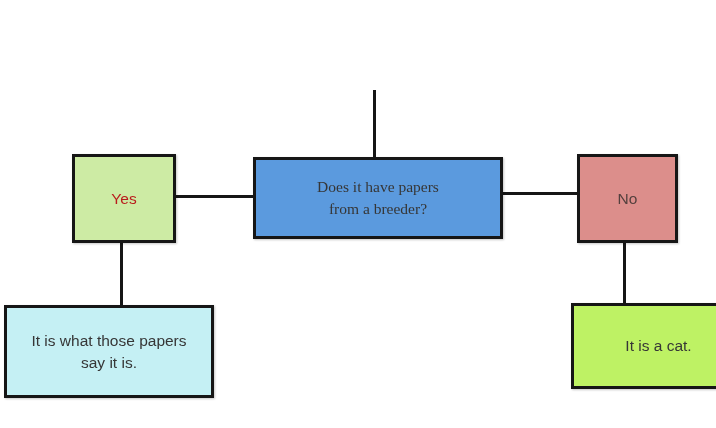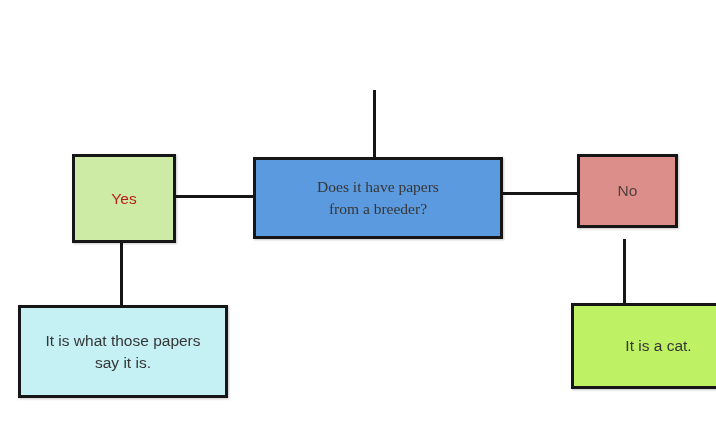--- a/index.html
+++ b/index.html
@@ -40,22 +40,22 @@
     box-shadow: 1px 1px 2px rgba(0,0,0,0.22);
   }
   .node .label {
     white-space: pre-line;
     line-height: 1.4;
     padding: 2px 6px;
   }
   .node.question { left: 254px; top: 5px;   width: 249px; height: 87px; font-size: 15.5px; }
   .node.decision { left: 253px; top: 157px; width: 250px; height: 82px; font-size: 15.5px; font-family: Liberation Serif, serif; }
   .node.yes      { left: 72px;  top: 154px; width: 104px; height: 89px; font-size: 15.5px; color: #b91c1c; }
-  .node.no       { left: 577px; top: 154px; width: 101px; height: 74px; font-size: 15.5px; color: #54403e; }
-  .node.papers   { left: 18px;  top: 305px; width: 210px; height: 93px; font-size: 15.5px; }
+  .node.no       { left: 577px; top: 154px; width: 101px; height: 89px; font-size: 15.5px; color: #54403e; }
+  .node.papers   { left: 4px;  top: 305px; width: 210px; height: 93px; font-size: 15.5px; }
   .node.cat      { left: 535px; top: 303px; width: 175px; height: 86px; font-size: 15.5px; }
 </style>
 </head>
 <body>
 
 <div class="canvas">
 
   <div class="edge e1"></div>
   <div class="edge e2"></div>
   <div class="edge e3"></div>

